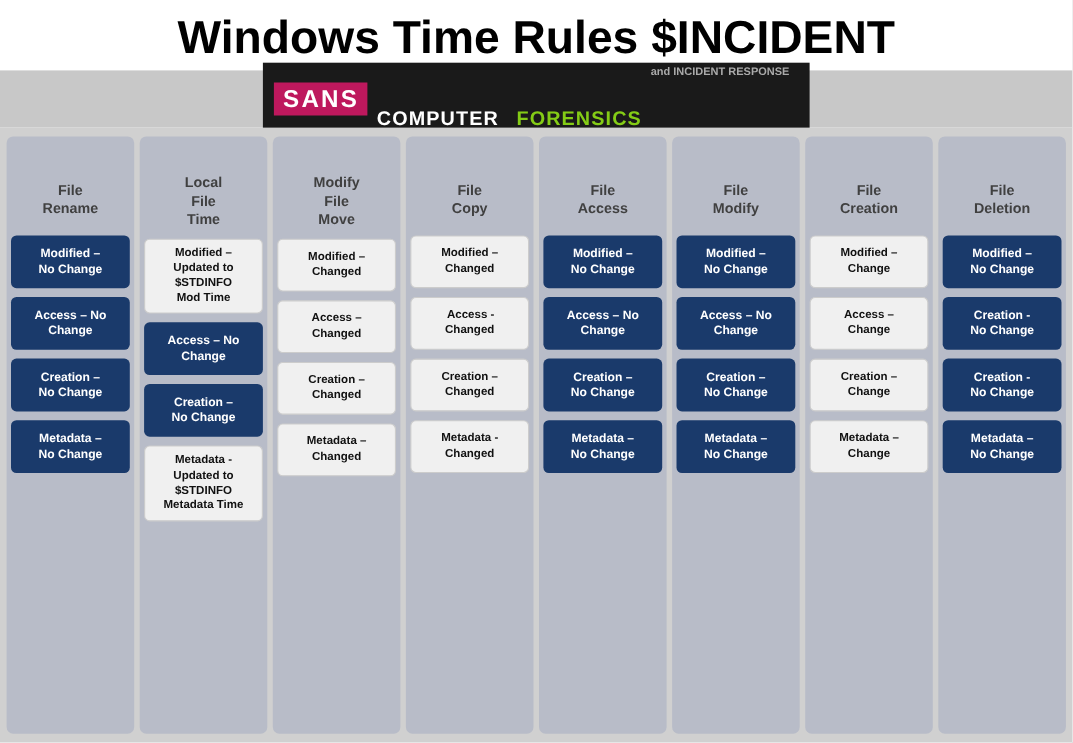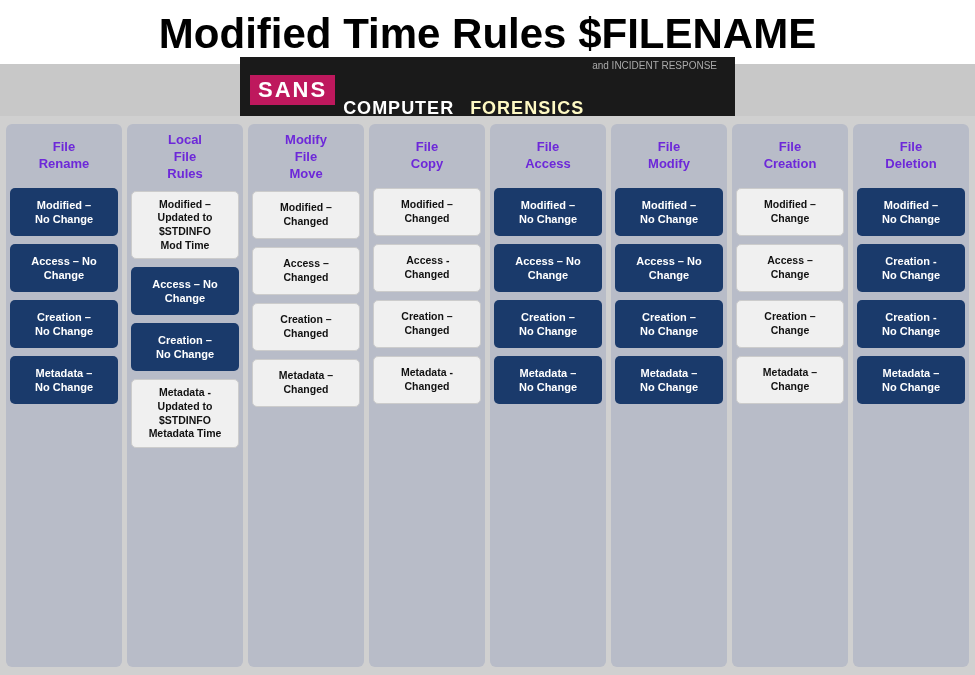--- a/index.html
+++ b/index.html
@@ -54,20 +54,21 @@
       font-weight: 900;
       padding: 2px 8px;
       letter-spacing: 1px;
     }
     .logo-sub {
       color: #aaa;
       font-size: 10px;
       display: block;
       text-align: right;
       padding-right: 8px;
+      font-weight: bold;
     }
     .logo-stack {
       display: flex;
       flex-direction: row;
     }
     .main-content {
       flex: 1;
       background: #d0d0d0;
       padding: 8px 6px;
       display: flex;
@@ -80,26 +81,27 @@
       display: flex;
       flex-direction: column;
       align-items: center;
       padding: 8px 4px;
       gap: 8px;
     }
     .col-header {
       text-align: center;
       font-size: 13px;
       font-weight: bold;
-      color: #6d28d9;
+      color: #404040;
       line-height: 1.3;
       min-height: 48px;
       display: flex;
       align-items: center;
       justify-content: center;
+      margin-top: 26px;
     }
     .cell-dark {
       background: #1a3a6b;
       color: #fff;
       border-radius: 5px;
       font-size: 11px;
       font-weight: bold;
       text-align: center;
       width: 100%;
       padding: 6px 4px;
@@ -123,29 +125,29 @@
       display: flex;
       align-items: center;
       justify-content: center;
       border: 1px solid #ccc;
     }
   </style>
 </head>
 <body>
 
 <div class="page">
-  <div class="title">Modified Time Rules $FILENAME</div>
+  <div class="title">Windows Time Rules $INCIDENT</div>
 
   <div class="logo-bar">
     <div class="logo-inner">
       <div class="logo-sans">SANS</div>
       <div class="logo-stack">
         <div style="display:flex; align-items:baseline;">
           <span class="logo-text">COMPUTER</span>
-          <span class="logo-text" style="color:#fef9c3;margin-top:36px;">FORENSICS</span>
+          <span class="logo-text" style="color:#84cc16;margin-top:36px;">FORENSICS</span>
         </div>
         <span class="logo-sub">and INCIDENT RESPONSE</span>
       </div>
     </div>
   </div>
 
   <div class="main-content" id="main-content">
   <div class="column">
         <div class="col-header" style="white-space: pre-line;">File
 Rename</div>
@@ -154,21 +156,21 @@
         <div class="cell-dark" style="white-space: pre-line;">Access – No
 Change</div>
         <div class="cell-dark" style="white-space: pre-line;">Creation –
 No Change</div>
         <div class="cell-dark" style="white-space: pre-line;">Metadata –
 No Change</div>
       </div>
       <div class="column">
         <div class="col-header" style="white-space: pre-line;">Local
 File
-Rules</div>
+Time</div>
         <div class="cell-light" style="white-space: pre-line;">Modified –
 Updated to
 $STDINFO
 Mod Time</div>
         <div class="cell-dark" style="white-space: pre-line;">Access – No
 Change</div>
         <div class="cell-dark" style="white-space: pre-line;">Creation –
 No Change</div>
         <div class="cell-light" style="white-space: pre-line;">Metadata -
 Updated to

